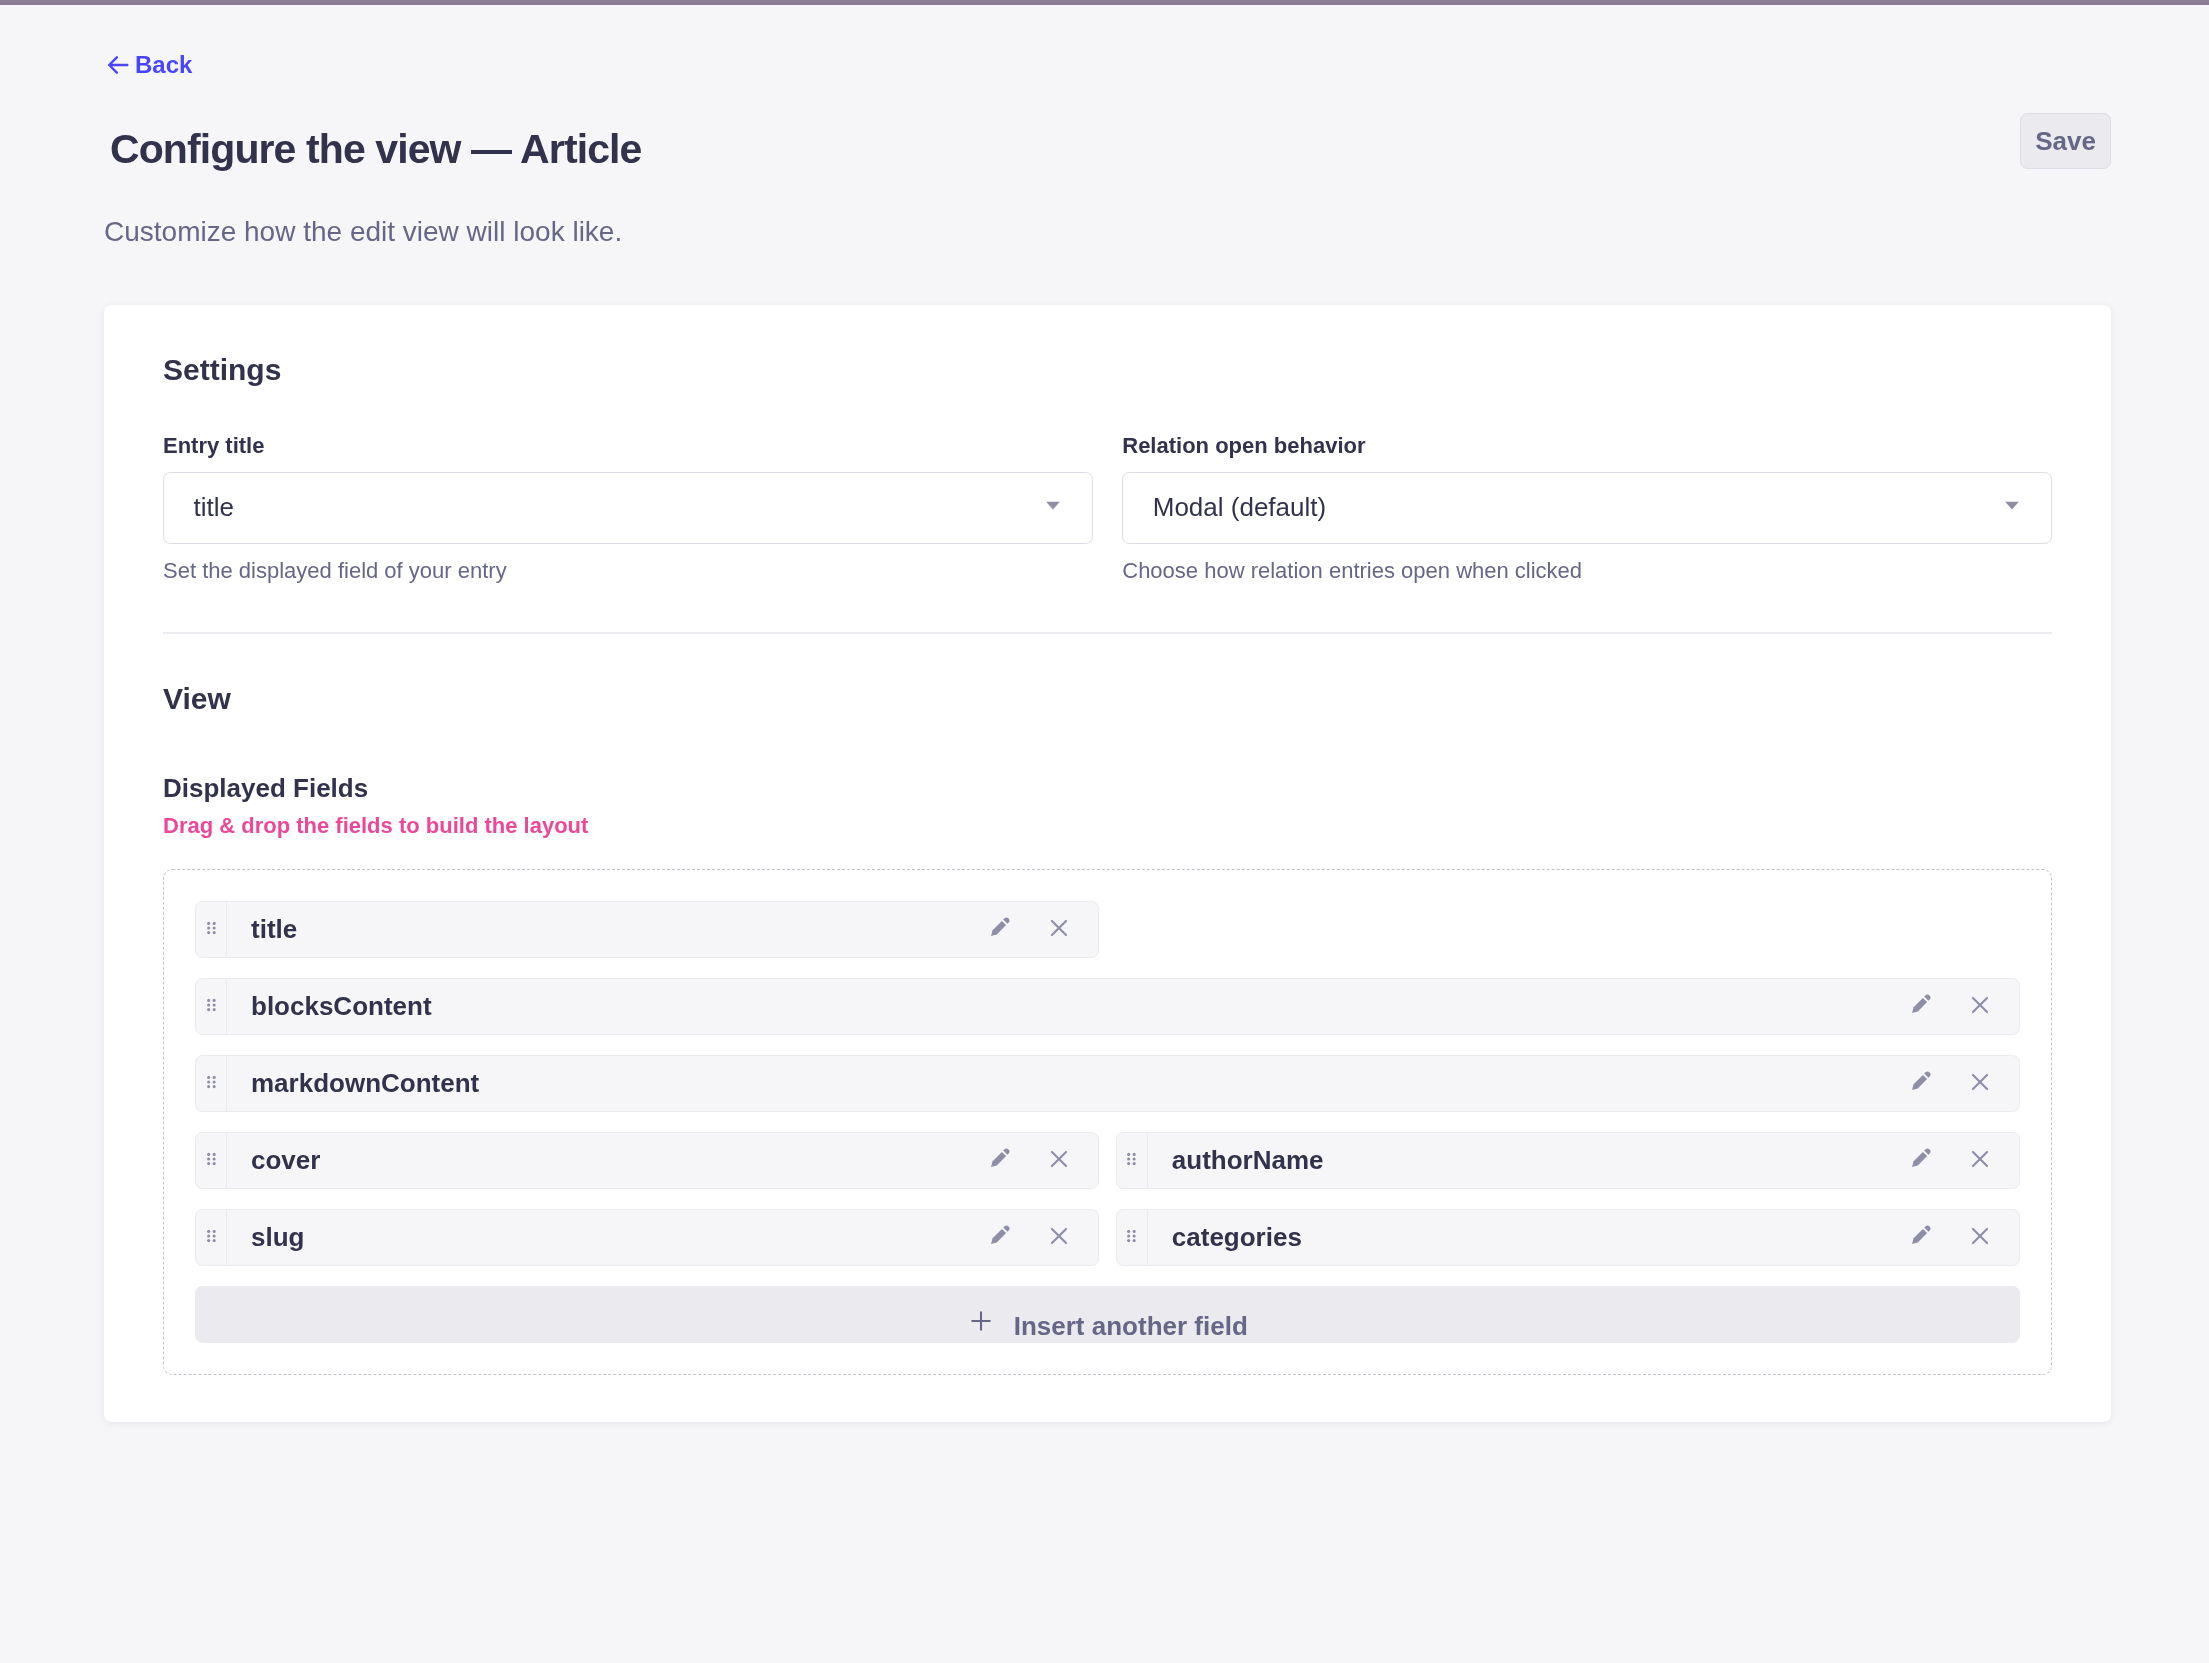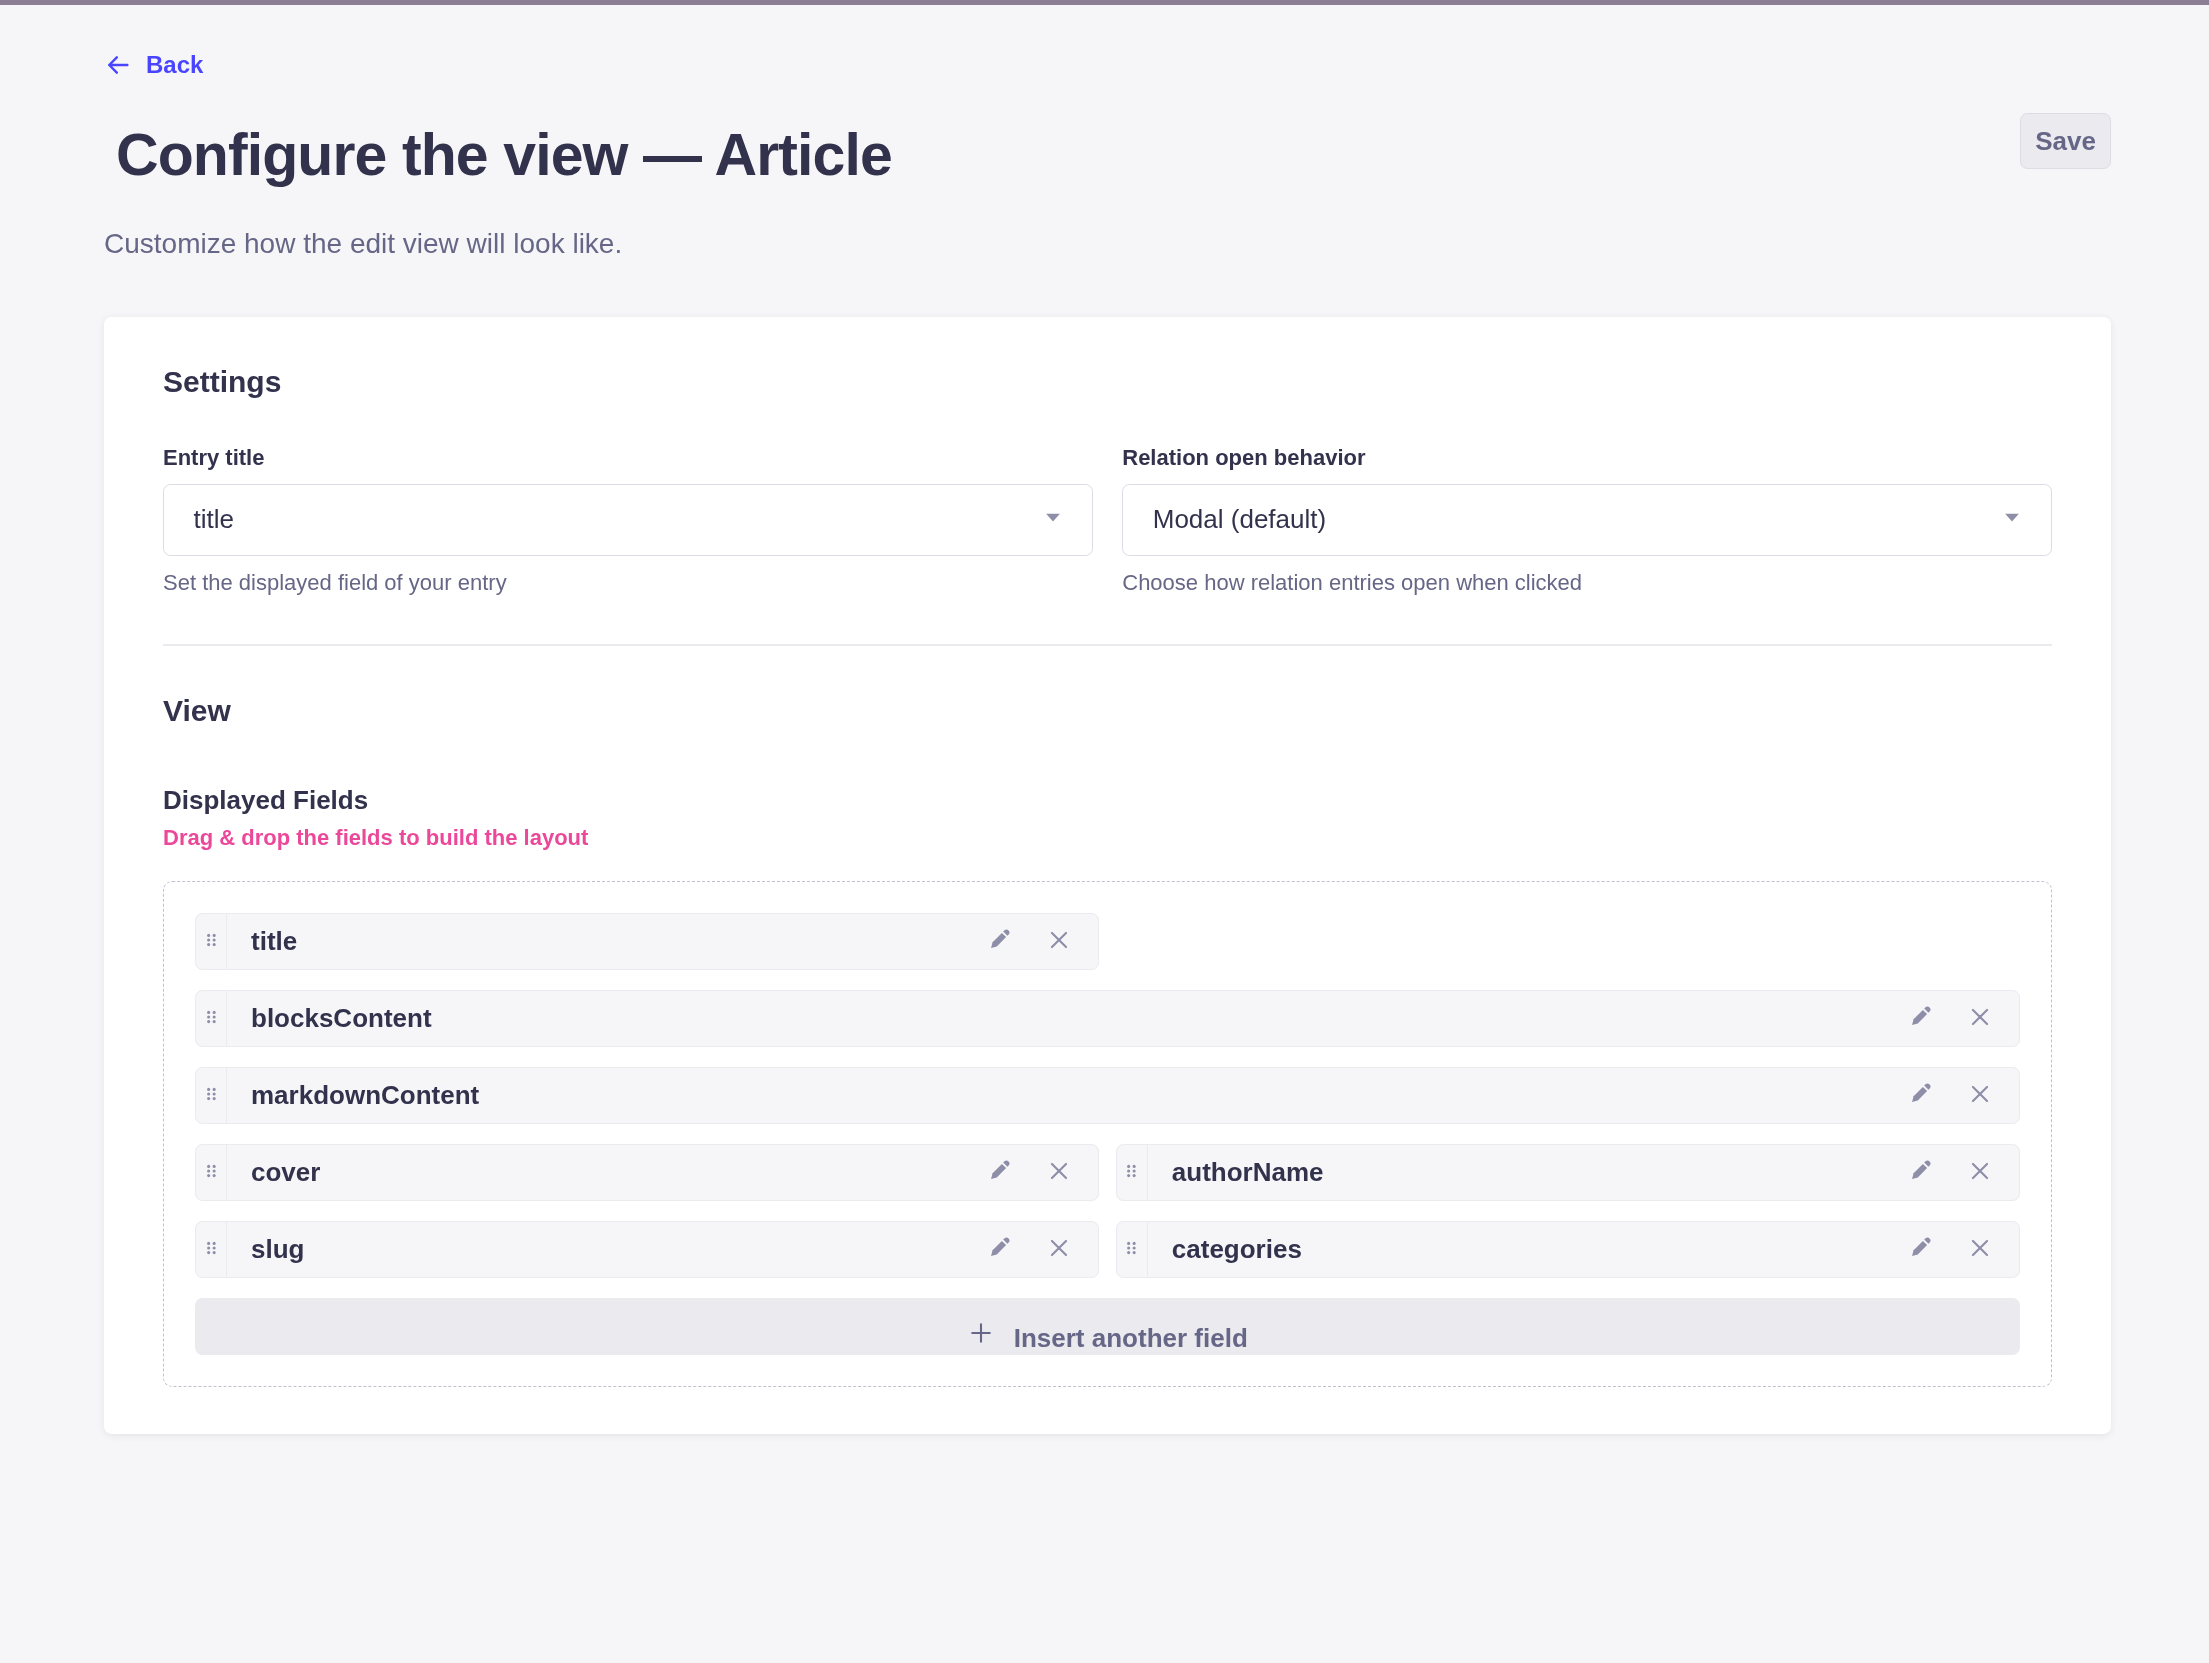--- a/index.html
+++ b/index.html
@@ -10,31 +10,31 @@
     font-family: "Liberation Sans", sans-serif;
     color: #32324d;
     overflow: hidden;
     -webkit-font-smoothing: antialiased;
   }
   .topbar { height: 4.6px; background: #8c7f95; }
   .page { width: 2007px; margin: 0 auto 0 104px; }
 
   
   .back {
-    display: inline-flex; align-items: center; gap: 14px;
+    display: inline-flex; align-items: center; gap: 3px;
     margin-top: 46px; color: #4945ff; font-size: 24px; font-weight: 600;
     text-decoration: none; cursor: pointer;
   }
   .back svg { display: block; }
   .header-row {
     display: flex; justify-content: space-between; align-items: flex-start;
     margin-top: 28px;
   }
   .page-title {
-    margin: 12px; font-size: 59px; font-weight: 700; letter-spacing: -0.9px;
+    margin: 6px; font-size: 41px; font-weight: 700; letter-spacing: -0.9px;
     line-height: 66px; color: #32324d;
   }
   .save-btn {
     height: 56px; padding: 0 14px; margin-top: 3.7px;
     background: #eaeaef; border: 1.8px solid #dcdce4; border-radius: 7.4px;
     color: #666687; font-size: 26px; font-weight: 600;
     font-family: inherit; cursor: pointer;
   }
   .subtitle { margin-top: 28px; font-size: 28px; color: #666687; }
 

